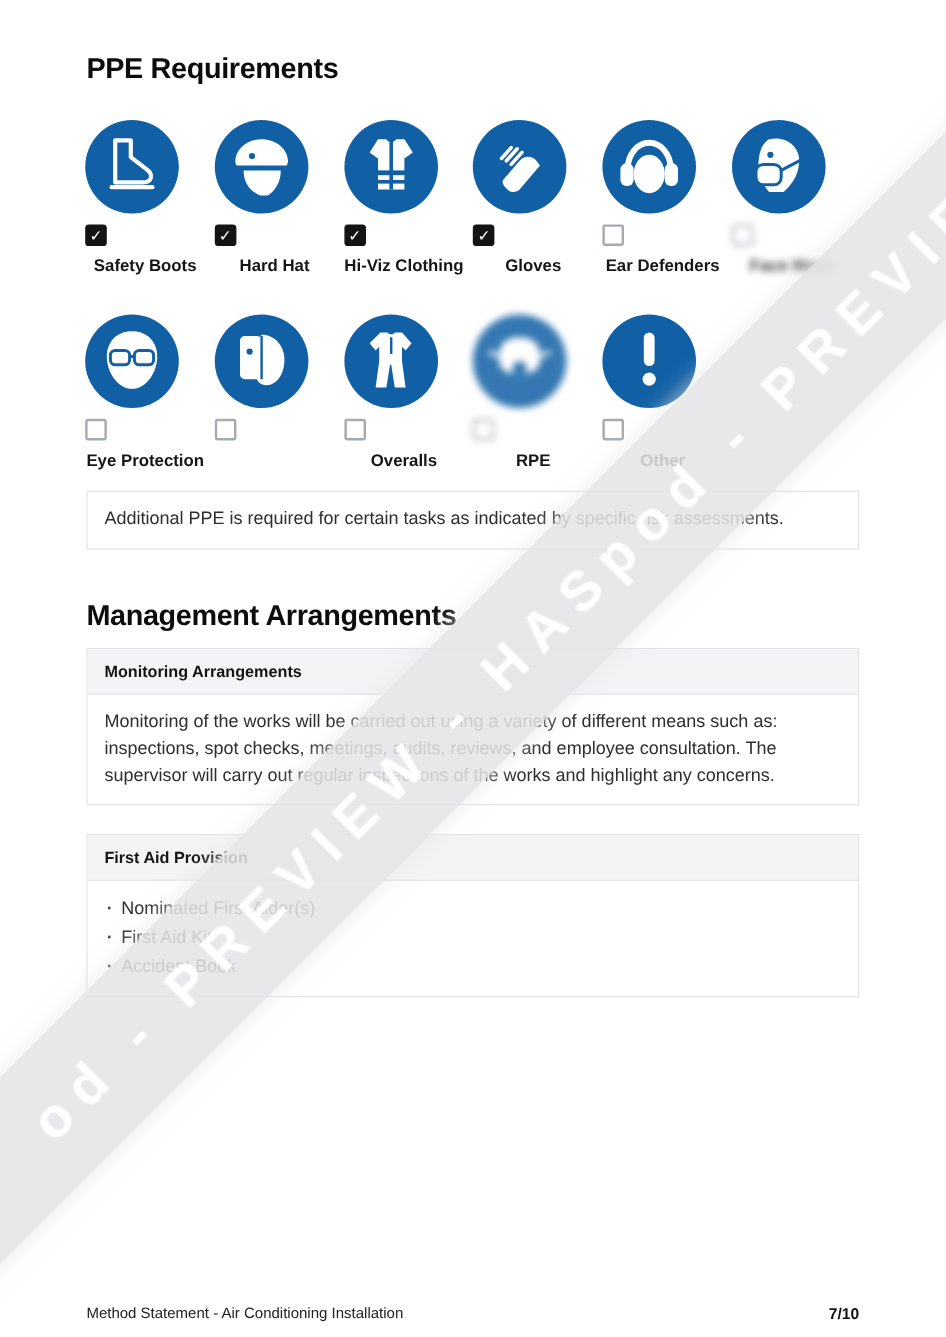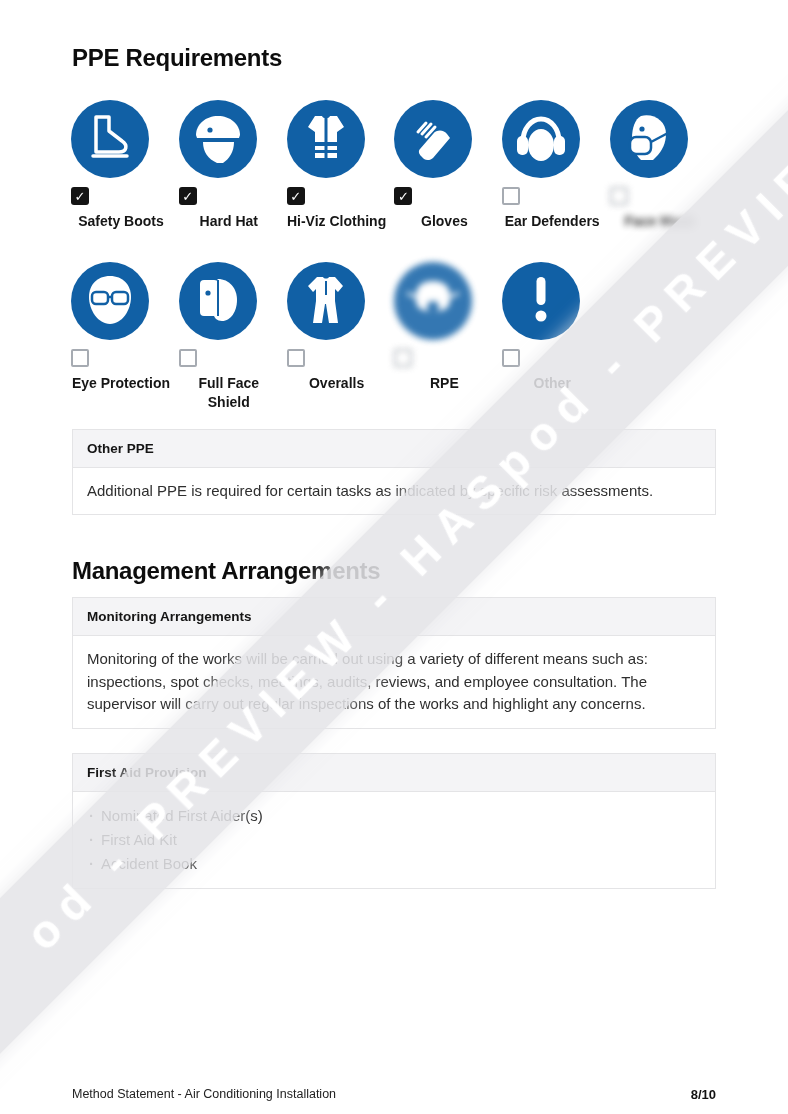--- a/index.html
+++ b/index.html
@@ -223,21 +223,20 @@
   <div class="ppe-item">
     <div class="ppe-circle">
           <svg viewBox="0 0 76 76">
             <rect x="20" y="17" width="18" height="36" rx="4" fill="#fff"></rect>
             <path d="M38 16c11 0 19 9 19 21 0 11-6 21-15 21-5 0-8-3-9-8V22z" fill="#fff"></path>
             <path d="M38 17v36" stroke="#1160a5" stroke-width="2"></path>
             <circle cx="28" cy="30" r="2.6" fill="#1160a5"></circle>
           </svg>
         </div>
     <div class="ppe-check unchecked"></div>
-    <div class="ppe-label">Full Face Shield</div>
   </div>
 
   <div class="ppe-item">
     <div class="ppe-circle">
           <svg viewBox="0 0 76 76">
             <path d="M29 14h6c1 2 5 2 6 0h6l8 9-5 6-3-3v12l3 22h-9l-3-19h-1l-3 19h-9l3-22V26l-3 3-5-6z" fill="#fff"></path>
             <path d="M38 18v14" stroke="#1160a5" stroke-width="2"></path>
           </svg>
         </div>
     <div class="ppe-check unchecked"></div>
@@ -262,21 +261,20 @@
             <rect x="33.5" y="14" width="9" height="28" rx="4.5" fill="#fff"></rect>
             <circle cx="38" cy="53" r="5.5" fill="#fff"></circle>
           </svg>
         </div>
     <div class="ppe-check unchecked"></div>
     <div class="ppe-label">Other</div>
   </div>
 </div>
 
   <div class="box box-other">
-    <div class="box-header">Other PPE</div>
     <div class="box-body">Additional PPE is required for certain tasks as indicated by specific risk assessments.</div>
   </div>
 
   <h1 class="doc-h1 mgmt">Management Arrangements</h1>
 
   <div class="box box-monitoring">
     <div class="box-header">Monitoring Arrangements</div>
     <div class="box-body">Monitoring of the works will be carried out using a variety of different means such as: inspections, spot checks, meetings, audits, reviews, and employee consultation. The supervisor will carry out regular inspections of the works and highlight any concerns.</div>
   </div>
 
@@ -295,20 +293,20 @@
 
   <div class="bullet-row">
     <span class="dot">·</span>
     <span class="bullet-text">Accident Book</span>
   </div>
 </div>
   </div>
 
   <div class="footer">
     <span>Method Statement - Air Conditioning Installation</span>
-    <span class="page-num">8/10</span>
+    <span class="page-num">7/10</span>
   </div>
 
   <div class="watermark">
     <span>od - PREVIEW - HASpod - PREVIEW - HASp</span>
   </div>
 
 </div>
 
 </body></html>

